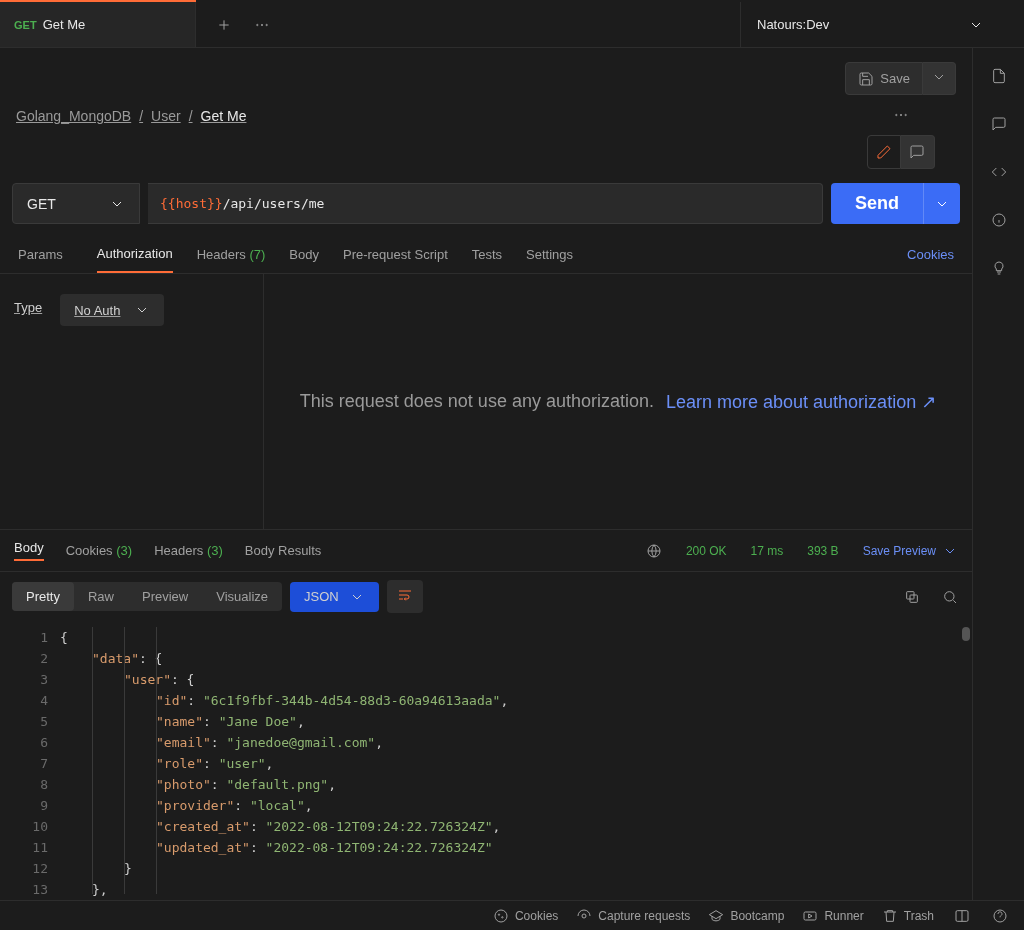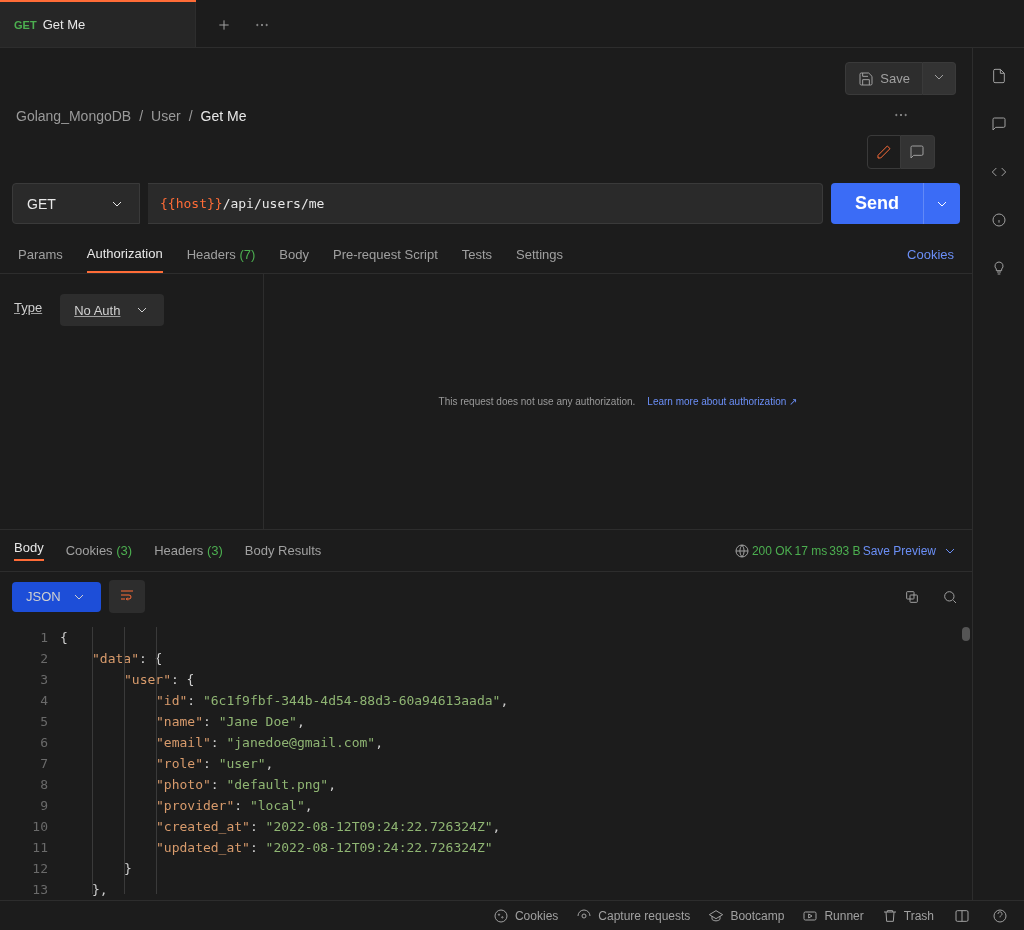--- a/index.html
+++ b/index.html
@@ -46,21 +46,21 @@
 .side-col {
   width: 52px; border-left: 1px solid #2d2d2d;
   display: flex; flex-direction: column; align-items: center;
   gap: 28px; padding-top: 18px;
 }
 
 .breadcrumb-row {
   display: flex; align-items: center; padding: 14px 16px;
   gap: 8px; justify-content: space-between;
 }
-.breadcrumb { display: flex; gap: 8px; align-items: center; color: #9a9a9a; font-size: 14px;}
+.breadcrumb { display: flex; gap: 8px; align-items: center; color: #9a9a9a; font-size: 14px; text-decoration: underline;}
 .breadcrumb .current { color: #e8e8e8; font-weight: 500; }
 .bc-actions { display: flex; gap: 10px; align-items: center; flex-direction: column; }
 .save-btn {
   background: #2d2d2d; border: 1px solid #3a3a3a;
   padding: 6px 12px; border-radius: 4px; color: #a0a0a0;
   display: flex; align-items: center; gap: 6px;
 }
 .save-split { display:flex; }
 .save-split .chev { background:#333333; border:1px solid #3a3a3a; border-left:none; padding:6px 8px; border-radius:0 4px 4px 0;}
 .save-split .save-btn { border-radius:4px 0 0 4px;}
@@ -97,49 +97,49 @@
 .send-split .chev2{
   background:#3b6cf6; padding:10px 10px; border-radius:0 4px 4px 0;
   border-left:1px solid rgba(255,255,255,0.2); display:flex; align-items:center;
 }
 
 .req-tabs {
   display: flex; gap: 24px; padding: 0 18px;
   border-bottom: 1px solid #2d2d2d; align-items: center;
 }
 .req-tab { padding: 10px 0; color: #a0a0a0; cursor: pointer; font-size: 13px;}
-.req-tab.active { color: #e8e8e8; border-bottom: 2px solid #ff6c37; }
+.req-tab.active { color: #e8e8e8; border-bottom: 2px solid #ff6c37; margin-left: 10px; }
 .req-tab .count { color: #4caf50; }
 .cookies-link { margin-left: auto; color: #6b8ff7; font-weight: 500; }
 
 .auth-panel { display: flex; flex: 0 0 255px; }
 .auth-left {
   width: 264px; border-right: 1px solid #2d2d2d;
   padding: 20px 14px; display: flex; gap: 18px; align-items:flex-start;text-decoration:underline;
 }
 .auth-type-label { color: #d0d0d0; font-size: 13px; padding-top:6px;}
 .auth-select {
   background: #2d2d2d; padding: 8px 14px; border-radius: 4px;
   color: #d0d0d0; display: flex; align-items: center; gap: 14px;
 }
 .auth-right {
   flex: 1; display: flex; align-items: center; justify-content: center;
-  color: #9a9a9a; font-size: 10px; gap: 12px; text-align: right;
+  color: #9a9a9a; font-size: 18px; gap: 12px; text-align: right;
 }
 .auth-right a { color: #6b8ff7; }
 
 .resp-tabs {
   display: flex; gap: 22px; padding: 10px 14px;
   border-top: 1px solid #2d2d2d; border-bottom: 1px solid #2d2d2d;
   align-items: center;
 }
 .resp-tab { color: #a0a0a0; cursor: pointer; font-size:13px;}
 .resp-tab.active { color: #e8e8e8; border-bottom: 2px solid #ff6c37; padding-bottom: 4px; }
 .resp-tab .count { color: #4caf50; }
-.resp-meta { margin-left: auto; display: flex; gap: 2px; align-items: center; font-size: 12px;}
+.resp-meta { margin-left: auto; display: flex; gap: 24px; align-items: center; font-size: 12px;}
 .status-ok { color: #4caf50; }
 .time{ color:#4caf50;}
 .size{ color:#4caf50;}
 .save-resp { color: #6b8ff7; font-weight: 500; display:flex; gap:6px; align-items:center;}
 
 .body-ctrl {
   display: flex; gap: 8px; padding: 8px 12px; align-items: center;
 }
 .view-tabs { display: flex; background: #2d2d2d; border-radius: 4px; }
 .view-tab { padding: 7px 14px; color: #a0a0a0; cursor: pointer; font-size:13px;}
@@ -193,20 +193,26 @@
           <path d="M12 5v14M5 12h14"></path>
         </svg>
       </span>
     <span class="icon-btn">
         <svg viewBox="0 0 24 24">
           <circle cx="5" cy="12" r="1"></circle>
           <circle cx="12" cy="12" r="1"></circle>
           <circle cx="19" cy="12" r="1"></circle>
         </svg>
       </span>
+  </div>
+  <div class="env-select">
+    <span>Natours:Dev</span>
+    <svg viewBox="0 0 24 24">
+        <path d="M6 9l6 6 6-6"></path>
+      </svg>
   </div>
   <div class="env-right-icon icon-btn">
     <svg viewBox="0 0 24 24">
         <rect x="4" y="4" width="16" height="16" rx="2"></rect>
         <path d="M4 10h16"></path>
       </svg>
   </div>
 </div>
 
 <div class="main-row">
@@ -321,20 +327,26 @@
     <div class="save-resp">
       <span>Save Preview</span>
       <svg viewBox="0 0 24 24">
               <path d="M6 9l6 6 6-6"></path>
             </svg>
     </div>
   </div>
 </div>
 
 <div class="body-ctrl">
+  <div class="view-tabs">
+    <div class="view-tab active">Pretty</div>
+    <div class="view-tab">Raw</div>
+    <div class="view-tab">Preview</div>
+    <div class="view-tab">Visualize</div>
+  </div>
   <div class="fmt-select">
     <span>JSON</span>
     <svg viewBox="0 0 24 24">
             <path d="M6 9l6 6 6-6"></path>
           </svg>
   </div>
   <div class="wrap-btn"><svg viewBox="0 0 24 24">
             <path d="M3 6h18M3 12h12a3 3 0 010 6h-4m0 0l2-2m-2 2l2 2M3 18h6"></path>
           </svg></div>
   <div class="body-actions">

